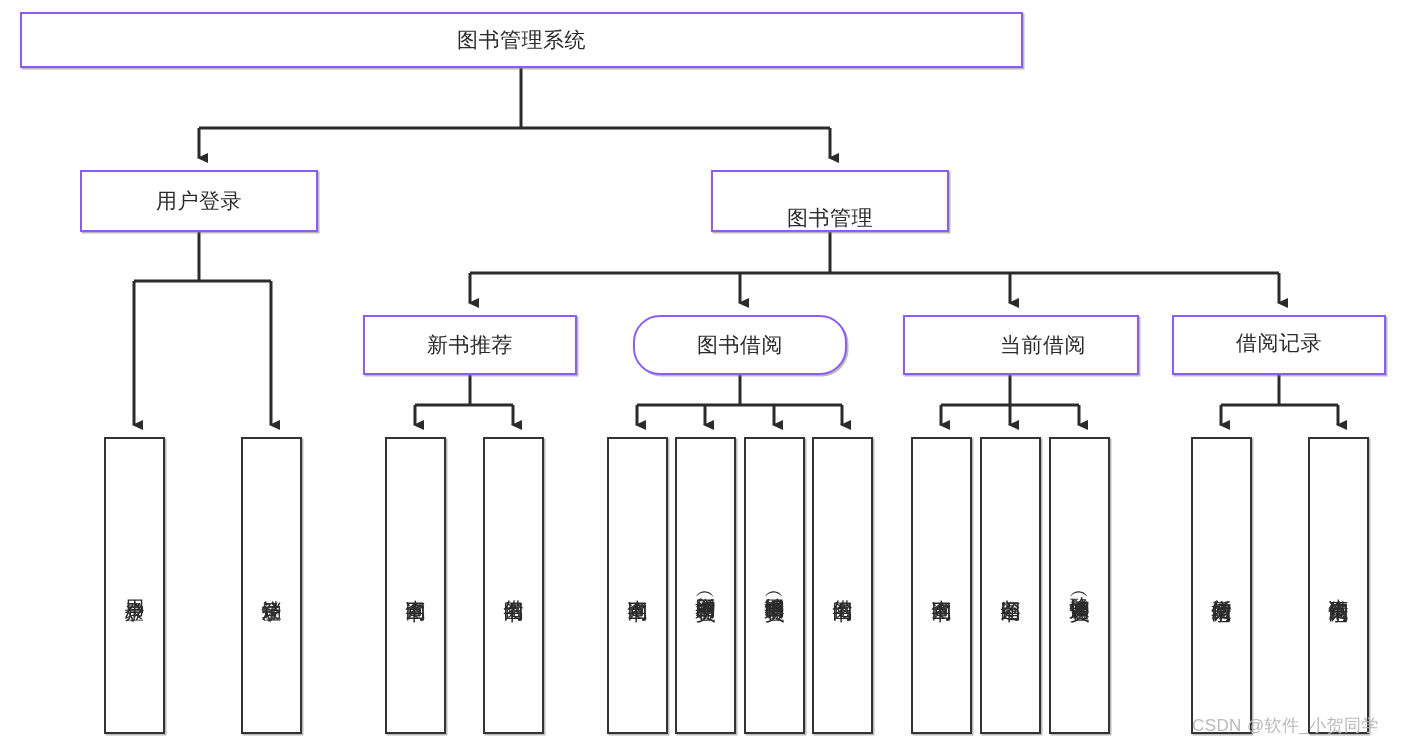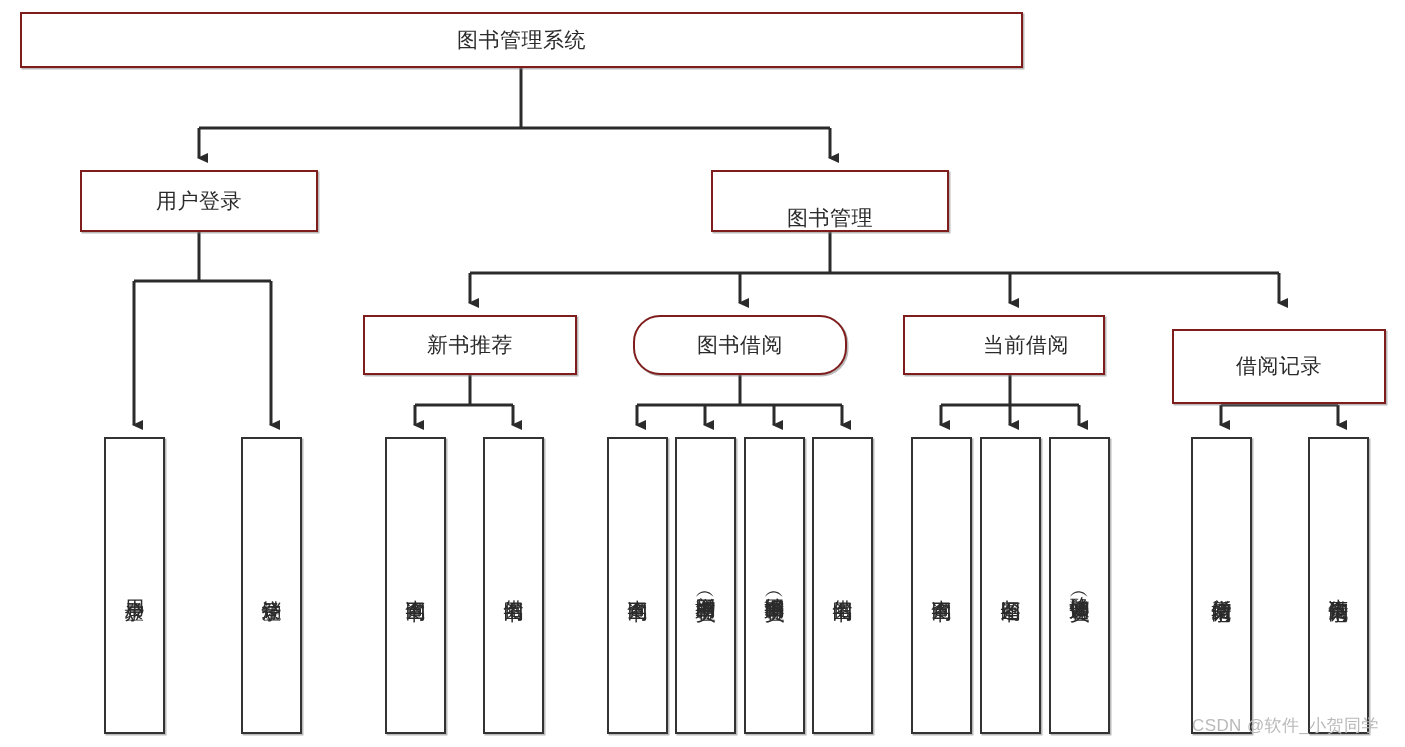--- a/index.html
+++ b/index.html
@@ -23,21 +23,21 @@
     position: absolute;
     left: 0;
     top: 0;
     width: 1405px;
     height: 747px;
   }
   .node-box {
     position: absolute;
     box-sizing: border-box;
     background: #ffffff;
-    border: 2px solid #7f1d1d;
+    border: 2px solid #8b5cf6;
     box-shadow: 1.5px 1.5px 0 0 rgba(130,130,130,0.55);
     display: flex;
     align-items: center;
     justify-content: center;
     color: #2b2b2b;
   }
   .node-label {
     font-size: 21px;
     line-height: 1.15;
     letter-spacing: 0.5px;
@@ -139,24 +139,24 @@
   <div class="node-box" style="left:711px; top:170px; width:238px; height:62px;align-items:flex-end;">
     <span class="node-label">图书管理</span>
   </div>
 
   <div class="node-box" style="left:363px; top:315px; width:214px; height:60px;">
     <span class="node-label">新书推荐</span>
   </div>
   <div class="node-box" style="left:633px; top:315px; width:214px; height:60px;border-radius:27px;">
     <span class="node-label">图书借阅</span>
   </div>
-  <div class="node-box" style="left:903px; top:315px; width:202px; height:60px;padding-left:44px;">
+  <div class="node-box" style="left:903px; top:315px; width:236px; height:60px;padding-left:44px;">
     <span class="node-label">当前借阅</span>
   </div>
-  <div class="node-box" style="left:1172px; top:329px; width:214px; height:75px;">
+  <div class="node-box" style="left:1172px; top:315px; width:214px; height:60px;font-family:Liberation Mono, monospace;">
     <span class="node-label">借阅记录</span>
   </div>
 
   <div class="leaf-box" style="left:104px; top:437px; width:61px; height:297px;">
     <span class="leaf-label">用户登录</span>
   </div>
   <div class="leaf-box" style="left:241px; top:437px; width:61px; height:297px;">
     <span class="leaf-label">注销登录</span>
   </div>
 

